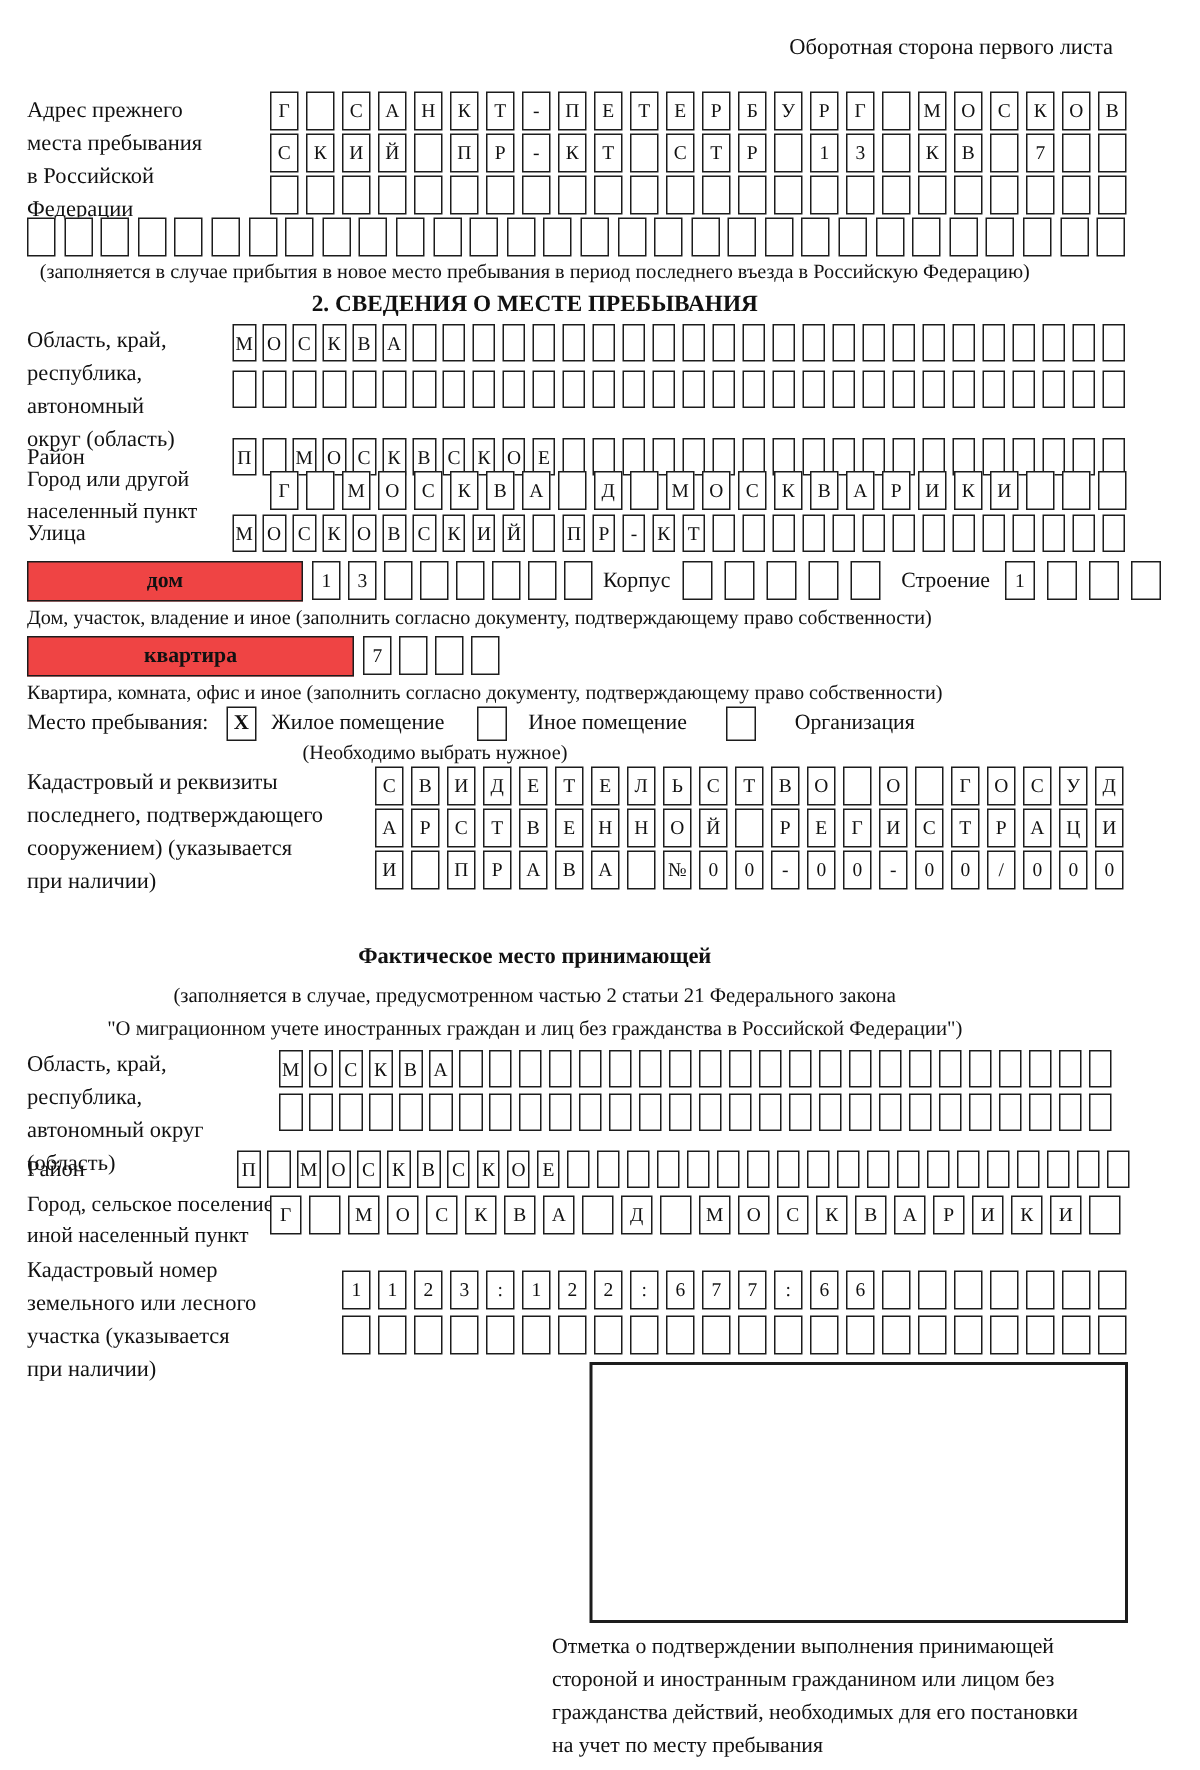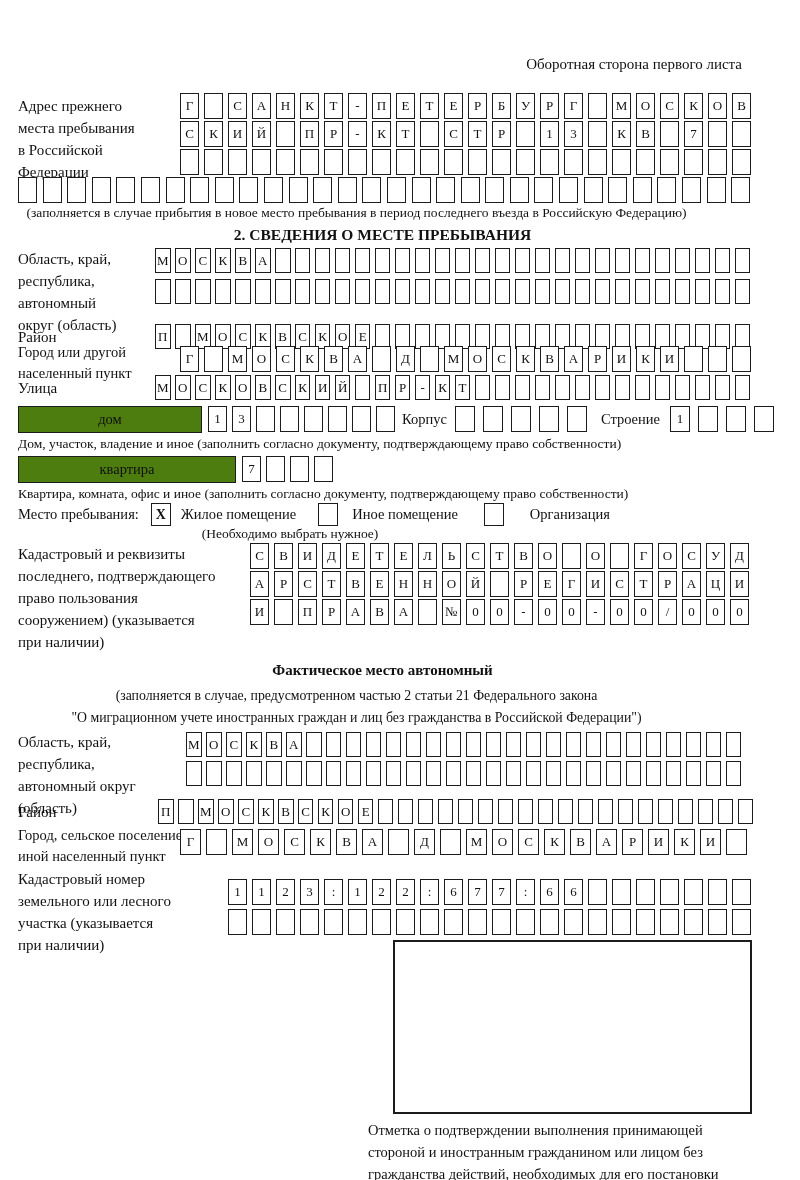--- a/index.html
+++ b/index.html
@@ -1,33 +1,33 @@
 <!DOCTYPE html>
 <html><head>
 <meta charset="utf-8">
 <style>
   html,body{margin:0;padding:0;background:#ffffff;}
   #page{position:relative;width:800px;height:1180px;background:#ffffff;
         font-family:"Liberation Serif",serif;color:#111;overflow:hidden;}
-  .band{position:absolute;white-space:nowrap;margin-top:32px;}
+  .band{position:absolute;white-space:nowrap;}
   .lbl{font-size:15px;line-height:22px;}
   .lbl2{font-size:14.5px;line-height:21px;}
   .cap{font-size:13.5px;color:#111;}
-  .title{font-weight:bold;font-size:15.5px;padding-left:26px;}
+  .title{font-weight:bold;font-size:15.5px;}
   .center{left:0;width:713px;text-align:center;white-space:normal;}
   .cellrow{display:flex;align-items:flex-start;}
   .cell{box-sizing:border-box;border:1.6px solid #1c1c1c;display:flex;
         align-items:center;justify-content:center;font-size:13px;background:#fff;}
   .p24 .cell{width:19px;height:26px;margin-right:5px;}
   .p24b .cell{width:19px;height:26px;margin-right:5.6px;}
   .p20 .cell{width:15.6px;height:25px;margin-right:4.4px;}
   .p26 .cell{width:21px;height:26px;margin-right:5px;}
   .pK .cell{width:20px;height:26px;margin-right:8px;}
   .namebox{box-sizing:border-box;border:1.8px solid #1c1c1c;height:27px;display:inline-flex;
-           align-items:center;justify-content:center;font-size:14.5px;background:#4d7c0f;}
+           align-items:center;justify-content:center;font-size:14.5px;background:#ef4444;font-weight:bold;}
   .inlinelbl{font-size:14.5px;align-self:center;}
   .chk{box-sizing:border-box;border:1.6px solid #1c1c1c;width:20px;height:23px;display:inline-flex;
        align-items:center;justify-content:center;font-size:14px;font-weight:bold;vertical-align:middle;background:#fff;}
   .stay{display:flex;align-items:center;font-size:14.5px;}
   .stampbox{box-sizing:border-box;border:2px solid #1c1c1c;background:#fff;}
   .stampcap{font-size:14.5px;line-height:22px;text-align:left;white-space:normal;}
 </style>
 </head>
 <body>
 
@@ -373,21 +373,20 @@
     <span class="chk" style="margin:0 14px 0 22px;"></span>
     <span>Иное помещение</span>
     <span class="chk" style="margin:0 26px 0 26px;"></span>
     <span>Организация</span>
   </div>
   <div class="band cap" style="left:140px;top:494px;width:300px;text-align:center;">(Необходимо выбрать нужное)</div>
 
   <div class="band lbl" style="left:18px;top:511px;">
     <div>Кадастровый и реквизиты</div>
     <div>последнего, подтверждающего</div>
-    <div>право пользования</div>
     <div>сооружением) (указывается</div>
     <div>при наличии)</div>
   </div>
   <div class="band cellrow p24" style="left:250px;top:511px;">
       <span class="cell">С</span>
       <span class="cell">В</span>
       <span class="cell">И</span>
       <span class="cell">Д</span>
       <span class="cell">Е</span>
       <span class="cell">Т</span>
@@ -447,21 +446,21 @@
       <span class="cell">0</span>
       <span class="cell">-</span>
       <span class="cell">0</span>
       <span class="cell">0</span>
       <span class="cell">/</span>
       <span class="cell">0</span>
       <span class="cell">0</span>
       <span class="cell">0</span>
     </div>
 
-  <div class="band title center" style="top:630px;font-size:15px;">Фактическое место автономный</div>
+  <div class="band title center" style="top:630px;font-size:15px;">Фактическое место принимающей</div>
   <div class="band cap center" style="top:656px;font-size:13.8px;">(заполняется в случае, предусмотренном частью 2 статьи 21 Федерального закона</div>
   <div class="band cap center" style="top:678px;font-size:13.8px;">"О миграционном учете иностранных граждан и лиц без гражданства в Российской Федерации")</div>
 
   <div class="band lbl" style="left:18px;top:699px;">
     <div>Область, край,</div>
     <div>республика,</div>
     <div>автономный округ</div>
     <div>(область)</div>
   </div>
   <div class="band cellrow p20" style="left:186px;top:700px;">

